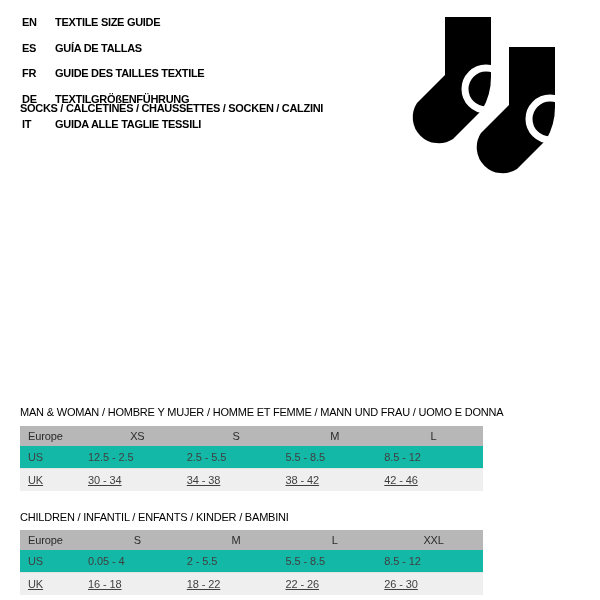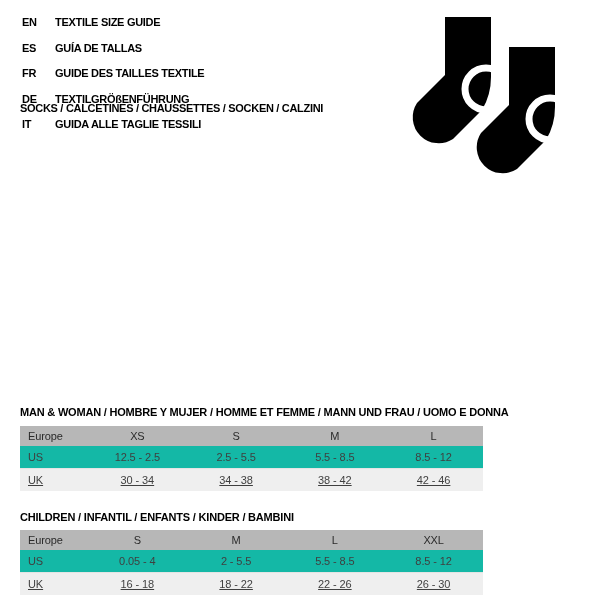--- a/index.html
+++ b/index.html
@@ -29,21 +29,21 @@
     font-size: 11px; font-weight: bold; letter-spacing: -0.3px;
     white-space: nowrap;
   }
 
   
   .socks-svg { position: absolute; left: 404px; top: 15px; }
 
   
   .table-title {
     position: absolute; left: 20px;
-    font-size: 11px; font-weight: bold; letter-spacing: -0.2px;
+    font-size: 11px; font-weight: normal; letter-spacing: -0.2px;
     white-space: nowrap;
   }
   .title-1 { top: 406px; }
   .title-2 { top: 511px; text-align: center; }
 
   table.size-table {
     position: absolute; left: 20px;
     width: 463px;
     border-collapse: collapse;
     table-layout: fixed;
@@ -58,21 +58,20 @@
   table.size-table th {
     background: #b7b7b7;
     height: 20px;
     font-weight: normal;
     color: #2b2b2b;
     text-align: center;
     padding: 0;
   }
   table.size-table td {
     height: 22px;
-    text-align: center;
     color: #3f3f3f;
     padding: 0;
   }
   table.size-table th.first,
   table.size-table td.first {
     text-align: left;
     padding-left: 8px;
     margin-left: 33px;
   }
   tr.row-us td { background: #14b8a6; border-bottom: 1px solid #e4e4e4; }

